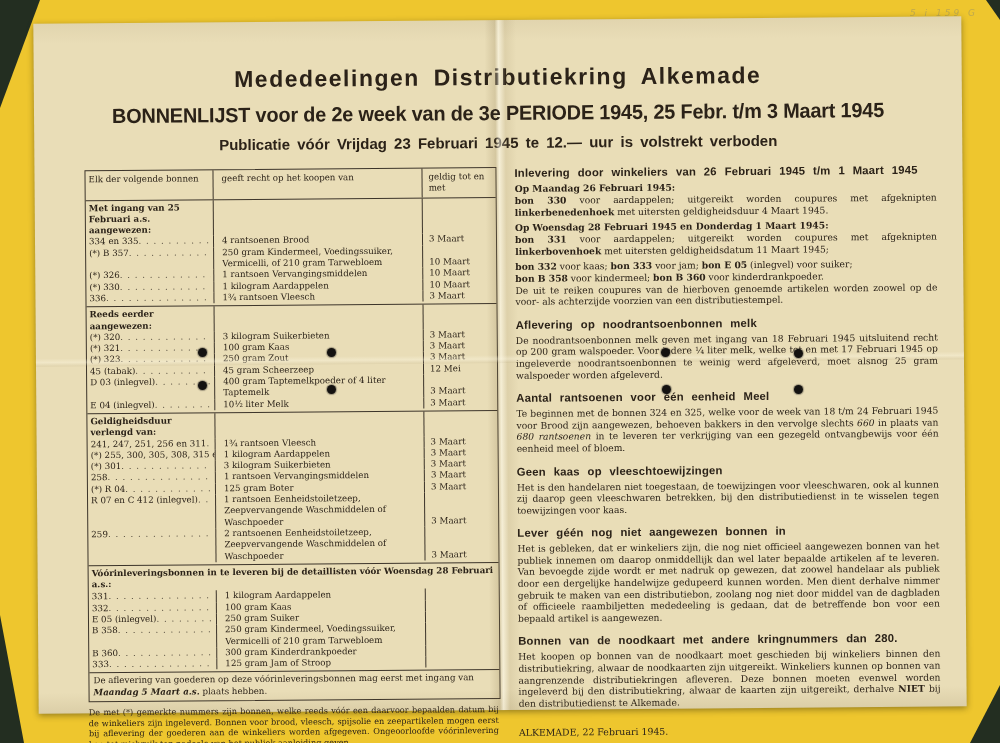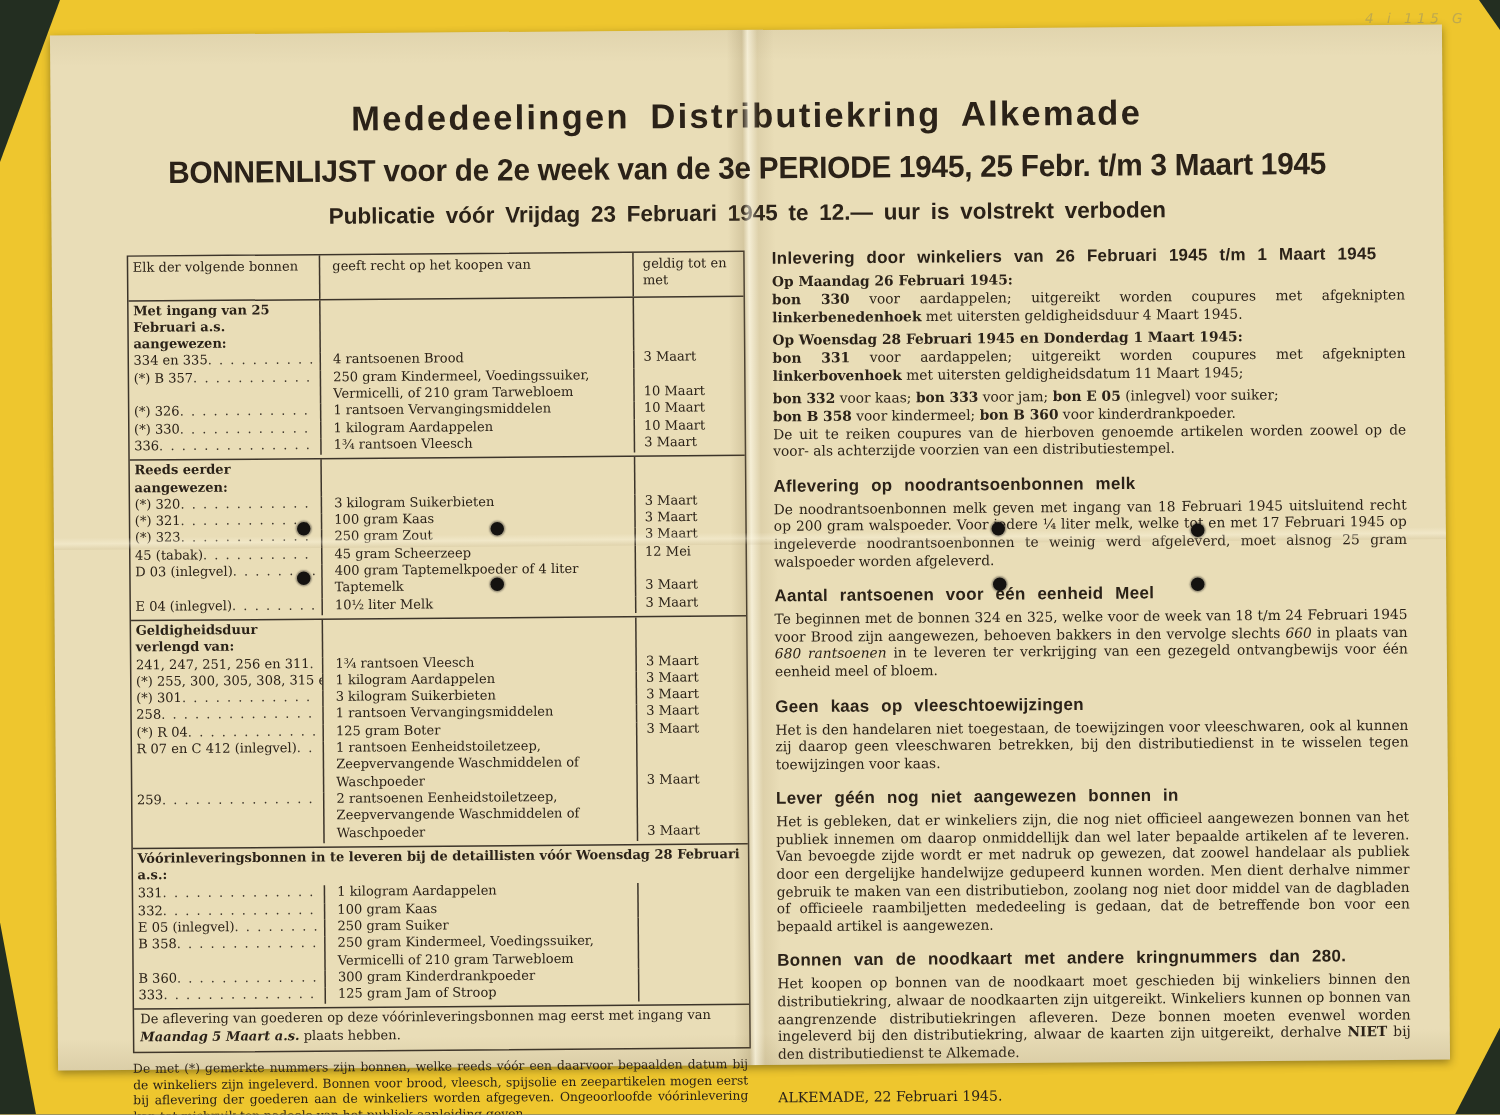--- a/index.html
+++ b/index.html
@@ -79,21 +79,21 @@
   .hole{position:absolute;width:9px;height:9px;border-radius:50%;background:#141210;box-shadow:0 0 1px 1px rgba(20,18,16,.35);z-index:5;}
 </style>
 </head>
 <body>
 
 <div class="mat"></div>
 <div class="corner corner-tl"></div>
 <div class="corner corner-bl"></div>
 <div class="corner corner-br"></div>
 <div class="corner corner-tr"></div>
-<div class="pencil">4 i 115 G</div>
+<div class="pencil">5 i 159 G</div>
 
 <div class="poster">
 
   <div class="hdr">
     <div class="title">Mededeelingen Distributiekring Alkemade</div>
     <div class="subtitle">BONNENLIJST voor de 2e week van de 3e PERIODE 1945, 25 Febr. t/m 3 Maart 1945</div>
     <div class="pubnote">Publicatie vóór Vrijdag 23 Februari 1945 te 12.— uur is volstrekt verboden</div>
   </div>
 
   <div class="cols">

